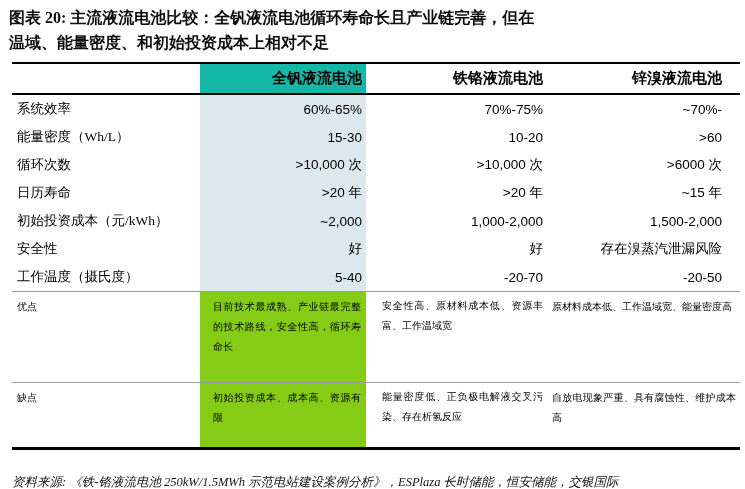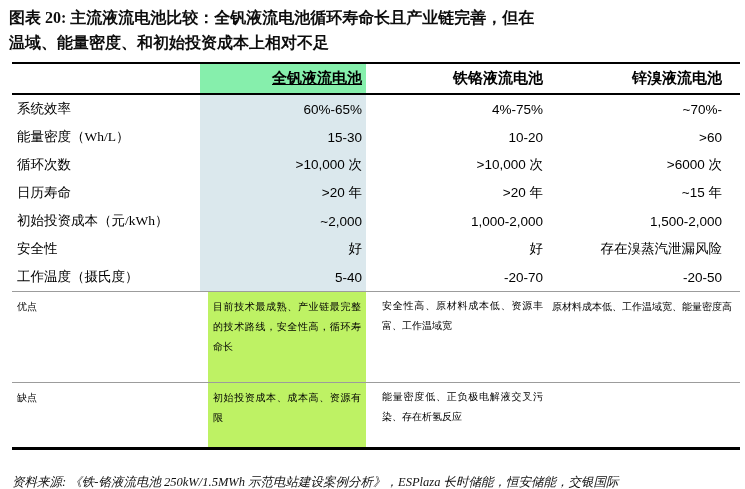--- a/index.html
+++ b/index.html
@@ -28,32 +28,32 @@
     align-items:center;
     font-weight:bold;font-size:15px;
   }
   .hcell{text-align:right;}
   .row{height:28px;align-items:center;font-size:13.5px;}
   .lbl{padding-left:5px;text-align:left;}
   .val{text-align:right;font-family:"Liberation Sans","DejaVu Sans",sans-serif;font-size:13.5px;}
   .c2{padding-right:4px;background:#dbe8ed;height:100%;display:flex;align-items:center;justify-content:flex-end;}
   .c3{padding-right:7px;}
   .c4{padding-right:18px;}
-  .hdr .c2{background:#86efac;font-family:"Liberation Serif","DejaVu Serif",serif;font-size:15px;text-decoration:underline;}
+  .hdr .c2{background:#14b8a6;font-family:"Liberation Serif","DejaVu Serif",serif;font-size:15px;}
   .hdr .hcell{font-family:"Liberation Serif","DejaVu Serif",serif;}
   .trow{
     border-top:1px solid #9c9c9c;
     font-size:10px;line-height:20px;
   }
   .trow .pcell{
     text-align:justify;text-justify:inter-character;
     padding-top:5px;padding-bottom:5px;
   }
   .trow .lbl{padding-top:5px;}
-  .trow .p2{background:#bef264;padding-left:5px;padding-right:5px;margin-left:8px;}
+  .trow .p2{background:#84cc16;padding-left:13px;padding-right:5px;}
   .trow .p3{padding-left:16px;padding-right:7px;font-family:Liberation Mono, monospace;}
   .trow .p4{padding-left:2px;padding-right:4px;}
   .r-pros{min-height:90px;}
   .r-cons{min-height:64px;border-bottom:3px solid #000;}
   .source{
     position:absolute;left:12px;top:474px;width:728px;
     font-style:italic;font-size:12.5px;color:#111;
     font-family:"Liberation Serif","DejaVu Serif",serif;
   }
 </style>
@@ -70,21 +70,21 @@
   <div class="grid hdr">
     <div class="hcell lbl"></div>
     <div class="hcell c2">全钒液流电池</div>
     <div class="hcell c3">铁铬液流电池</div>
     <div class="hcell c4">锌溴液流电池</div>
   </div>
 
   <div class="grid row">
     <div class="lbl">系统效率</div>
     <div class="val c2">60%-65%</div>
-    <div class="val c3">4%-75%</div>
+    <div class="val c3">70%-75%</div>
     <div class="val c4">~70%-</div>
   </div>
 
   <div class="grid row">
     <div class="lbl">能量密度（Wh/L）</div>
     <div class="val c2">15-30</div>
     <div class="val c3">10-20</div>
     <div class="val c4">&gt;60</div>
   </div>
 
@@ -127,17 +127,18 @@
     <div class="lbl">优点</div>
     <div class="pcell p2">目前技术最成熟、产业链最完整的技术路线，安全性高，循环寿命长</div>
     <div class="pcell p3">安全性高、原材料成本低、资源丰富、工作温域宽</div>
     <div class="pcell p4">原材料成本低、工作温域宽、能量密度高</div>
   </div>
 
   <div class="grid trow r-cons">
     <div class="lbl">缺点</div>
     <div class="pcell p2">初始投资成本、成本高、资源有限</div>
     <div class="pcell p3">能量密度低、正负极电解液交叉污染、存在析氢反应</div>
+    <div class="pcell p4">自放电现象严重、具有腐蚀性、维护成本高</div>
   </div>
 
 </div>
 
 <div class="source">资料来源: 《铁-铬液流电池 250kW/1.5MWh 示范电站建设案例分析》，ESPlaza 长时储能，恒安储能，交银国际</div>
 
 </body></html>

